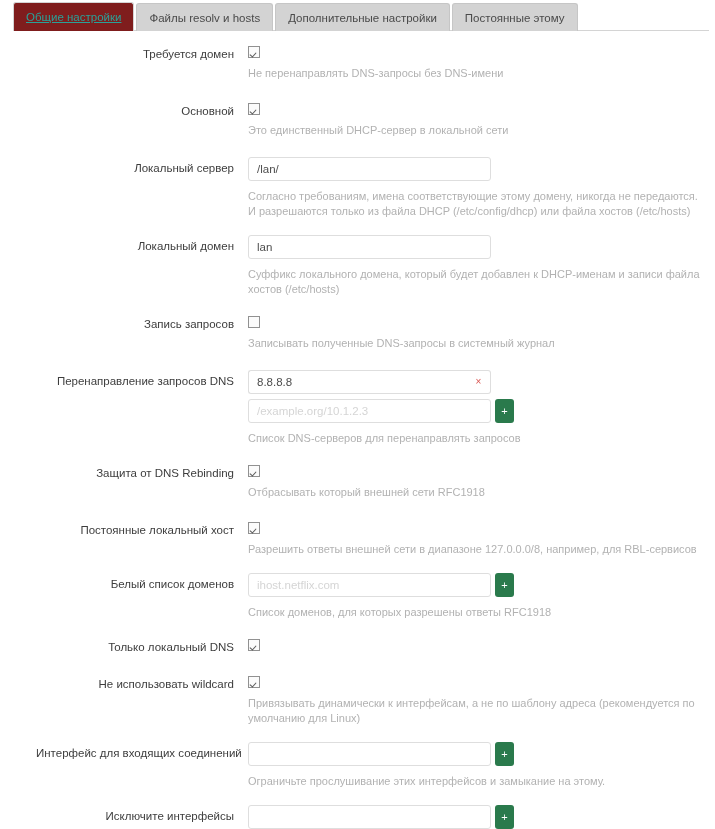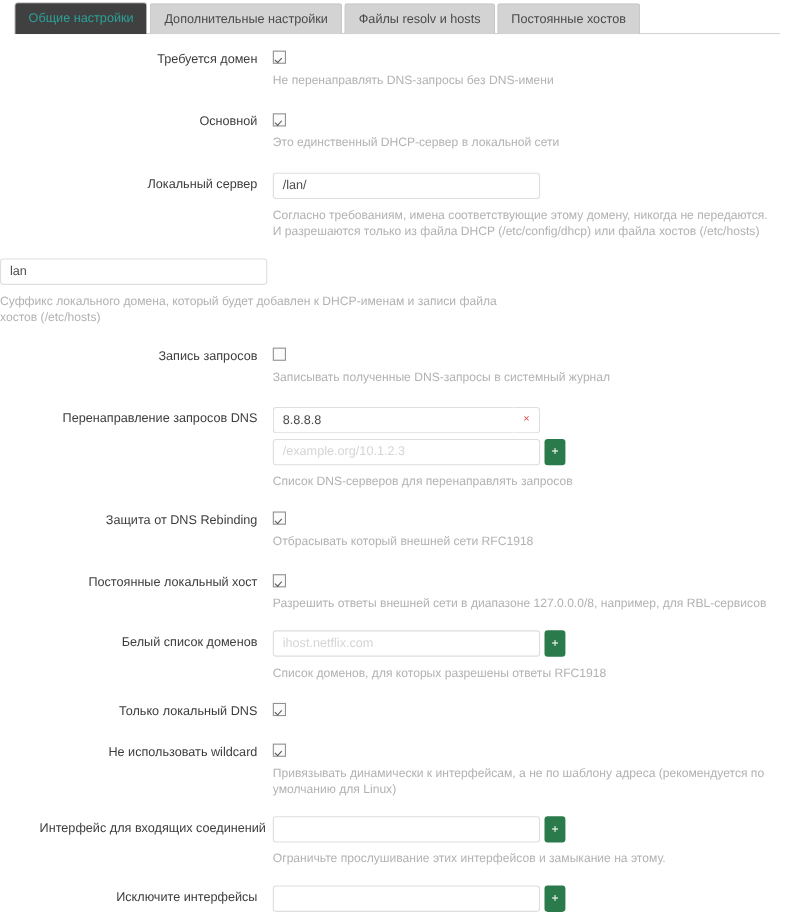--- a/index.html
+++ b/index.html
@@ -46,25 +46,26 @@
     background: #d3d3d3;
     border: 1px solid #c6c6c6;
     border-bottom: none;
     border-radius: 3px 3px 0 0;
     margin-right: 2px;
     white-space: nowrap;
     cursor: pointer;
     user-select: none;
   }
   .tab.active {
-    background: #404040;
+    background: #7f1d1d;
     color: #2aa198;
     border-color: #d4d4d4;
     height: 29px;
     line-height: 28px;
+    text-decoration: underline;
   }
 
   
   .form {
     padding-top: 12px;
   }
   .row {
     display: flex;
     align-items: flex-start;
     padding: 0 8px 0 0;
@@ -182,23 +183,23 @@
   }
   .gap-s { height: 16px; }
   .gap-m { height: 19px; }
   .stack-gap { height: 5px; }
 </style>
 </head>
 <body>
 
 <div class="tabbar">
   <div class="tab active">Общие настройки</div>
+  <div class="tab">Файлы resolv и hosts</div>
   <div class="tab">Дополнительные настройки</div>
-  <div class="tab">Файлы resolv и hosts</div>
-  <div class="tab">Постоянные хостов</div>
+  <div class="tab">Постоянные этому</div>
 </div>
 
 <div class="form">
 
   <div class="row">
     <div class="label">Требуется домен</div>
     <div class="control">
       <div class="cb checked"></div>
       <div class="desc">Не перенаправлять DNS-запросы без DNS-имени</div>
     </div>
@@ -219,20 +220,21 @@
     <div class="control">
       <div class="inputwrap">
         <input class="tinput" type="text" value="/lan/" style="">
       </div>
       <div class="desc">Согласно требованиям, имена соответствующие этому домену, никогда не передаются. И разрешаются только из файла DHCP (/etc/config/dhcp) или файла хостов (/etc/hosts)</div>
     </div>
   </div>
   <div class="gap-s"></div>
 
   <div class="row">
+    <div class="label">Локальный домен</div>
     <div class="control">
       <div class="inputwrap">
         <input class="tinput" type="text" value="lan" style="">
       </div>
       <div class="desc">Суффикс локального домена, который будет добавлен к DHCP-именам и записи файла хостов (/etc/hosts)</div>
     </div>
   </div>
   <div class="gap-s"></div>
 
   <div class="row">

